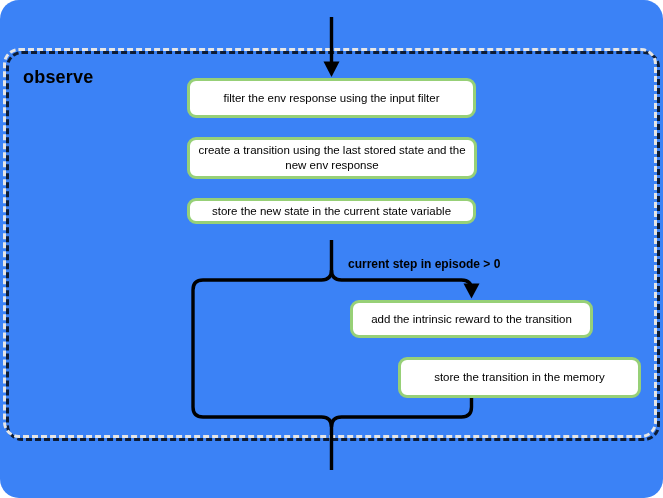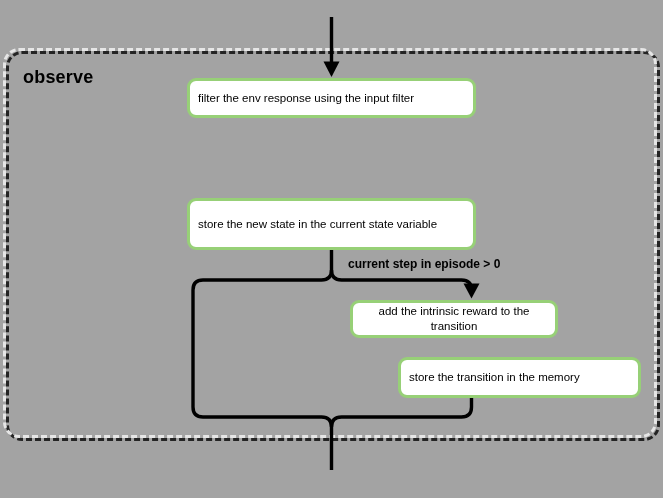--- a/index.html
+++ b/index.html
@@ -5,22 +5,23 @@
   html, body {
     margin: 0;
     padding: 0;
     background: #ffffff;
     font-family: "Liberation Sans", sans-serif;
   }
   .stage {
     position: relative;
     width: 663px;
     height: 498px;
-    background: #a3a3a3;
+    background: #3b82f6;
     overflow: hidden;
+    border-radius: 19px;
   }
   
   .frame {
     position: absolute;
     left: 3px;
     top: 48px;
     width: 654px;
     height: 390px;
     box-sizing: border-box;
     border: 3px dashed #e6e6e6;
@@ -38,30 +39,31 @@
     letter-spacing: 0.2px;
   }
   .node {
     position: absolute;
     box-sizing: border-box;
     background: #ffffff;
     border: 3px solid #97d077;
     border-radius: 9px;
     display: flex;
     align-items: center;
+    justify-content: center;
     text-align: center;
     font-size: 11.5px;
     line-height: 1.3;
     color: #000000;
     padding: 2px 8px;
   }
   .node-1 { left: 187px; top: 78px;  width: 289px; height: 40px; }
   .node-2 { left: 187px; top: 137px; width: 290px; height: 42px; }
-  .node-3 { left: 187px; top: 198px; width: 289px; height: 52px; }
-  .node-4 { left: 350px; top: 300px; width: 208px; height: 38px; }
+  .node-3 { left: 187px; top: 198px; width: 289px; height: 26px; }
+  .node-4 { left: 350px; top: 300px; width: 243px; height: 38px; }
   .node-5 { left: 350px; top: 357px; width: 243px; height: 41px; margin-left: 48px; }
   .edge-label {
     position: absolute;
     left: 348px;
     top: 257px;
     font-size: 12px;
     font-weight: bold;
     color: #000000;
     white-space: nowrap;
     text-align: center;
@@ -103,20 +105,23 @@
     <path class="head" d="M471.5 298.5 L463.5 283.5 L479.5 283.5 Z"></path>
 
     <path class="wire" d="M471.5 398 L471.5 407 Q471.5 417 461.5 417 L341.5 417 Q331.5 417 331.5 427"></path>
   </svg>
 
   <div class="observe-label">observe</div>
 
   <div class="node node-1">
     <span>filter the env response using the input filter</span>
   </div>
+  <div class="node node-2">
+    <span>create a transition using the last stored state and the new env response</span>
+  </div>
   <div class="node node-3">
     <span>store the new state in the current state variable</span>
   </div>
   <div class="node node-4">
     <span>add the intrinsic reward to the transition</span>
   </div>
   <div class="node node-5">
     <span>store the transition in the memory</span>
   </div>
 

